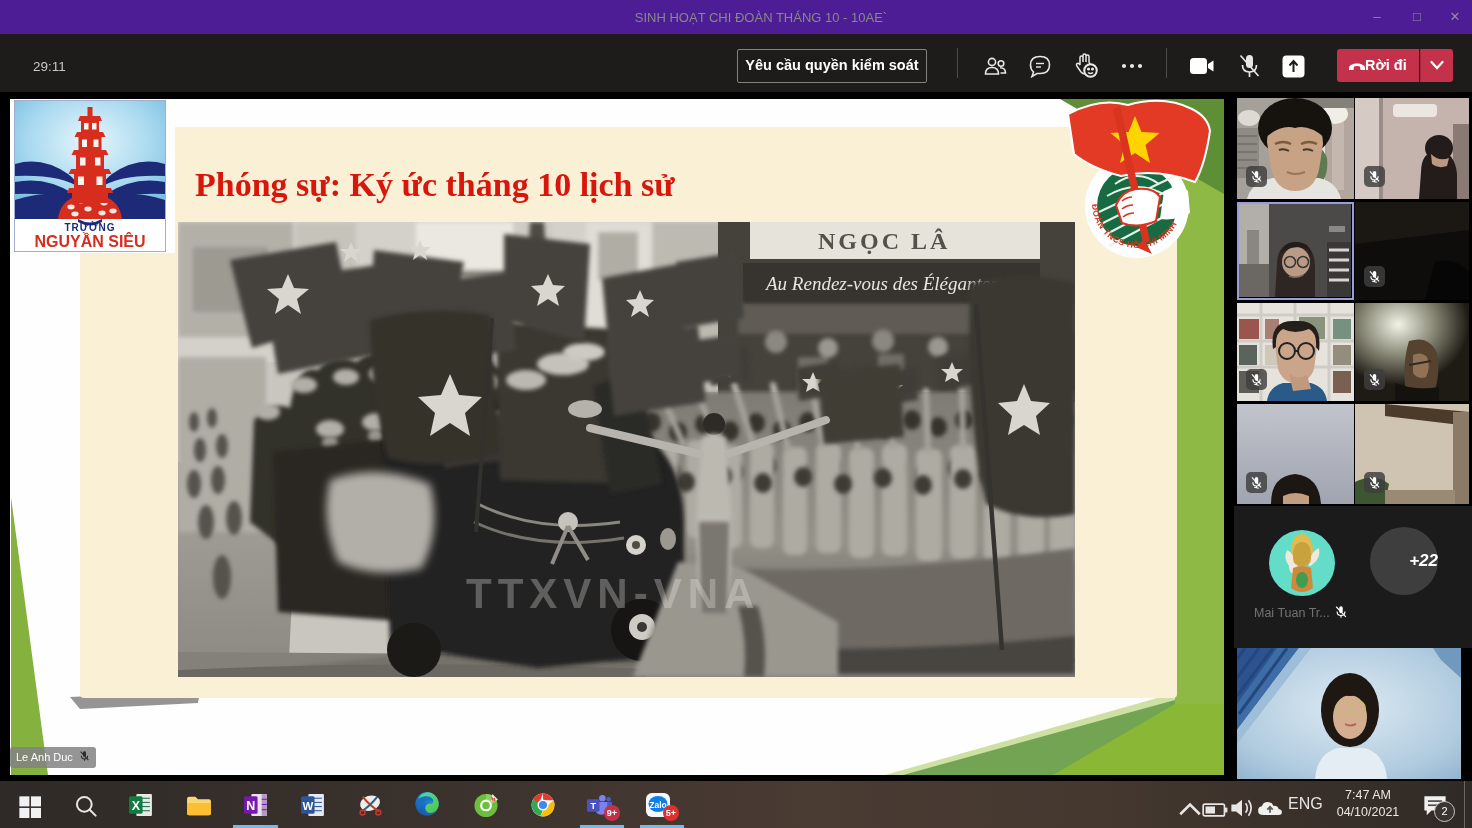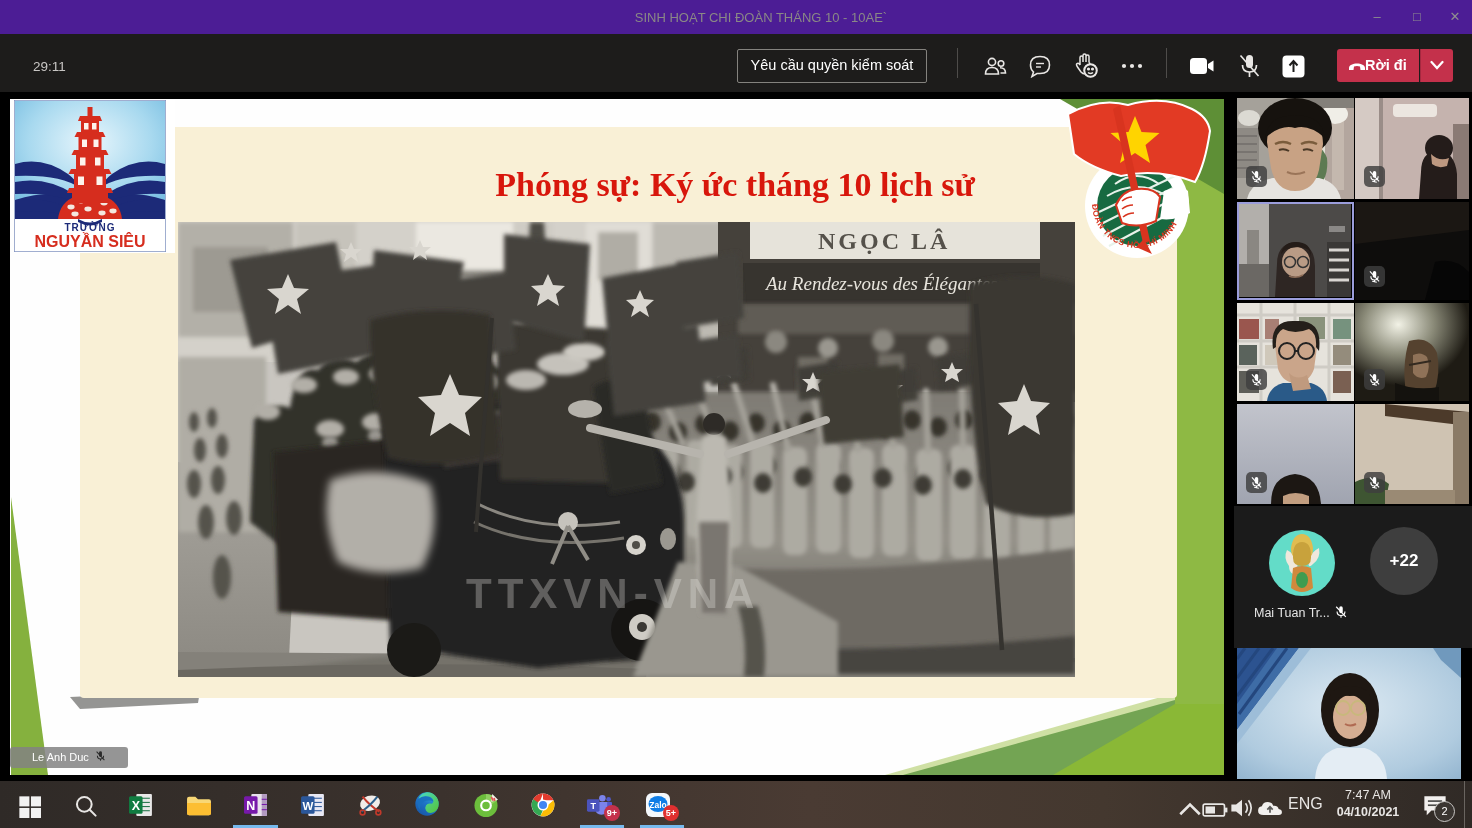--- a/index.html
+++ b/index.html
@@ -3,28 +3,28 @@
 <meta charset="utf-8">
 <style>
 html,body{margin:0;padding:0;}
 body{width:1472px;height:828px;background:#000;font-family:"Liberation Sans",sans-serif;overflow:hidden;position:relative;}
 .abs{position:absolute;}
 #titlebar{left:0;top:0;width:1472px;height:34px;background:#4c1d95;padding-left:25px;}
 #titlebar .title{width:100%;text-align:center;margin-top:10px;color:#8a8886;font-size:13px;}
 .winctl{position:absolute;top:0;height:34px;color:#8f8f8f;font-size:13px;text-align:center;line-height:34px;}
 #toolbar{left:0;top:34px;width:1472px;height:58px;background:#1d1c1b;}
 #timer{left:33px;top:59px;color:#c8c6c4;font-size:13.5px;}
-#ctlbtn{left:737px;top:49px;width:188px;height:32px;border:1px solid #84827e;background:#1d1c1b;color:#fff;font-size:14.5px;font-weight:normal;text-align:center;line-height:31px;border-radius:2px;}
+#ctlbtn{left:737px;top:49px;width:188px;height:32px;border:1px solid #84827e;background:#1d1c1b;color:#fff;font-size:14.5px;font-weight:bold;text-align:center;line-height:31px;border-radius:2px;}
 .sep{width:1px;height:30px;background:#4e4c4a;top:48px;}
 #stage{left:0;top:92px;width:1232px;height:689px;background:#000;}
 #slide{position:absolute;left:10px;top:7px;width:1214px;height:676px;background:#fefefe;overflow:hidden;}
 #cream{position:absolute;left:70px;top:28px;width:1097px;height:571px;background:#f9f0d6;border-radius:4px;}
-#ptitle{position:absolute;left:185px;top:67px;width:780px;text-align:right;color:#d8170c;font-family:"Liberation Serif",serif;font-weight:bold;font-size:34px;}
+#ptitle{position:absolute;left:185px;top:67px;width:780px;text-align:left;color:#d8170c;font-family:"Liberation Serif",serif;font-weight:bold;font-size:34px;}
 #photo{position:absolute;left:168px;top:123px;width:897px;height:455px;}
-#namelbl{left:10px;top:655px;height:21px;background:rgba(130,130,130,.85);border-radius:3px;color:#fff;font-size:11px;line-height:21px;padding:0 22px;}
+#namelbl{left:10px;top:655px;height:21px;background:rgba(130,130,130,.85);border-radius:3px;color:#fff;font-size:11px;line-height:21px;padding:0 6px;}
 #sidebar{left:1232px;top:92px;width:240px;height:689px;background:#000;}
 .tile{position:absolute;overflow:hidden;}
 #taskbar{left:0;top:781px;width:1472px;height:47px;background:linear-gradient(90deg,#2f2a27 0%,#3b322d 30%,#4a3b33 55%,#44382f 75%,#302a26 100%);}
 .tbicon{position:absolute;top:10px;width:26px;height:26px;}
 .tray{color:#e8e6e4;}
 .micbadge{position:absolute;width:21px;height:21px;border-radius:5px;background:rgba(62,62,62,.82);}
 .micbadge svg{position:absolute;left:4px;top:4px;}
 </style>
 </head>
 <body>
@@ -687,22 +687,22 @@
   <div class="tile" style="left:2px;top:414px;width:238px;height:142px;background:#1b1b1b;">
     <svg style="position:absolute;left:35px;top:24px;" width="66" height="66" viewBox="0 0 66 66">
       <circle cx="33" cy="33" r="33" fill="#63dcc8"></circle>
       <path d="M20 36 Q14 28 18 20 Q26 24 28 32 Q30 40 24 44 Q20 42 20 36 Z" fill="#efe8dc"></path>
       <path d="M44 34 Q52 28 50 18 Q42 22 40 30 Q38 40 44 34 Z" fill="#efe8dc"></path>
       <path d="M24 20 Q24 8 33 8 Q42 8 42 20 L42 28 Q42 36 33 36 Q24 36 24 28 Z" fill="#c8a23c"></path>
       <path d="M22 18 Q24 4 33 4 Q42 4 44 18 Q44 24 42 26 Q42 12 33 12 Q24 12 24 26 Q22 24 22 18 Z" fill="#e0bc50"></path>
       <path d="M24 38 Q33 34 42 38 L44 58 Q33 66 22 58 Z" fill="#d0893c"></path>
       <ellipse cx="33" cy="50" rx="6" ry="8" fill="#3f9c50"></ellipse>
     </svg>
-    <div style="position:absolute;left:20px;top:100px;color:#e5e5e5;font-size:12.5px;">Mai Tuan Tr...</div>
-    <div style="position:absolute;left:136px;top:21px;width:68px;height:68px;border-radius:50%;background:#3e3e3e;color:#fff;font-size:17px;font-weight:600;text-align:center;line-height:68px;">+22</div>
+    <div style="position:absolute;left:20px;top:100px;color:#737373;font-size:12.5px;">Mai Tuan Tr...</div>
+    <div style="position:absolute;left:136px;top:21px;width:68px;height:68px;border-radius:50%;background:#3e3e3e;color:#fff;font-size:17px;font-weight:600;text-align:right;line-height:68px;font-style:italic;">+22</div>
     <svg style="position:absolute;left:100px;top:99px;" width="14" height="14" viewBox="0 0 16 16">
         <g stroke="#fff" stroke-width="1.3" fill="none">
           <rect x="6" y="1.5" width="4" height="8" rx="2" fill="#fff" stroke="none"></rect>
           <path d="M3.5 7.5 Q3.5 12 8 12 Q12.5 12 12.5 7.5"></path>
           <line x1="8" y1="12" x2="8" y2="14.5"></line>
           <line x1="2.5" y1="2" x2="13.5" y2="13.5"></line>
         </g>
       </svg>
   </div>
 
@@ -874,21 +874,21 @@
   <svg class="tbicon" style="left:1229px;top:14px" width="22" height="18" viewBox="0 0 22 18">
       <path d="M2 6 L6 6 L11 2 L11 16 L6 12 L2 12 Z" fill="#e8e6e4"></path>
       <path d="M14 5 Q17 9 14 13 M16.5 2.5 Q21 9 16.5 15.5" stroke="#e8e6e4" stroke-width="1.4" fill="none"></path>
     </svg>
   <svg class="tbicon" style="left:1257px;top:15px" width="24" height="17" viewBox="0 0 24 17">
       <path d="M6 14 Q1 14 1 10 Q1 6.5 4.5 6 Q5.5 2 10 2 Q14 2 15 5.5 Q19 5 20 8.5 Q23 9 23 11.5 Q23 14 20 14 Z" fill="#f2f0ee"></path>
       <path d="M12 12 L12 7 M9.5 9 L12 6.5 L14.5 9" stroke="#5a5a58" stroke-width="1.6" fill="none"></path>
     </svg>
   <div class="abs tray" style="left:1288px;top:14px;font-size:16px;">ENG</div>
   <div class="abs tray" style="left:1332px;top:7px;width:72px;text-align:center;font-size:12.5px;">7:47 AM</div>
-  <div class="abs tray" style="left:1326px;top:24px;width:84px;text-align:center;font-size:12.5px;font-weight:bold;">04/10/2021</div>
+  <div class="abs tray" style="left:1326px;top:24px;width:84px;text-align:center;font-size:12.5px;">04/10/2021</div>
   <svg class="tbicon" style="left:1422px;top:13px" width="22" height="22" viewBox="0 0 22 22">
       <path d="M2 2 L20 2 L20 14 L8 14 L4 18 L4 14 L2 14 Z" fill="#f2f0ee"></path>
       <g stroke="#4a4a48" stroke-width="1.4">
         <line x1="5" y1="6" x2="17" y2="6"></line>
         <line x1="5" y1="9.5" x2="17" y2="9.5"></line>
       </g>
     </svg>
   <div style="position:absolute;left:1434px;top:20px;width:19px;height:19px;border-radius:50%;background:#3a3531;border:1px solid #c8c6c4;color:#fff;font-size:11px;text-align:center;line-height:19px;">2</div>
   <div style="position:absolute;left:1464px;top:0;width:1px;height:47px;background:#6a6560;"></div>
 </div>

